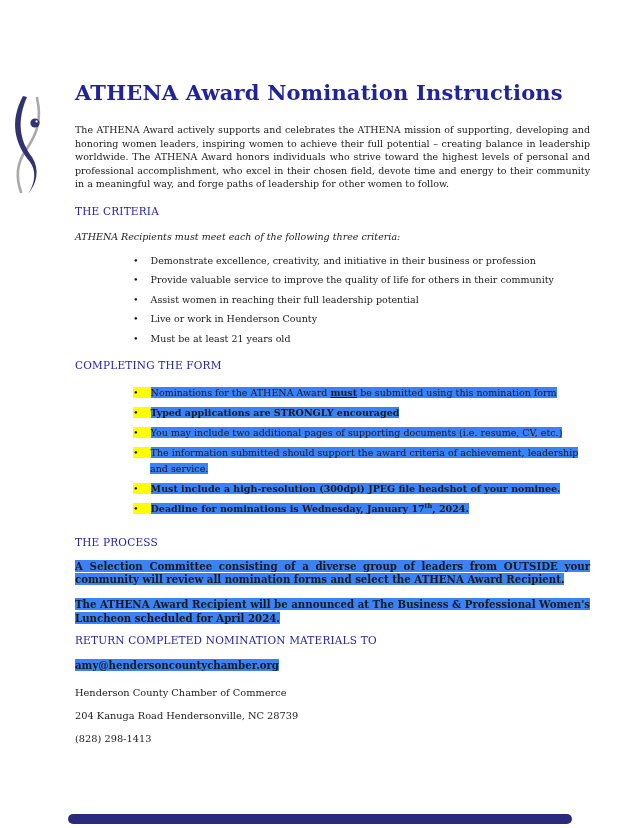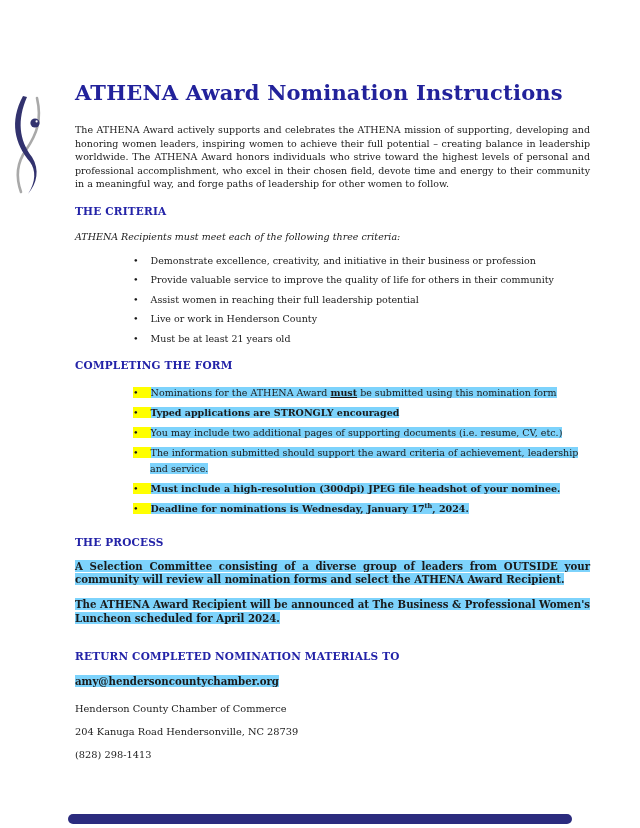--- a/index.html
+++ b/index.html
@@ -17,37 +17,37 @@
     margin:16px 0 17px 0;
     font-size:21px;line-height:26px;font-weight:bold;
     color:#22229B;letter-spacing:.2px;
   }
   p.intro{
     margin:0 0 14px 0;
     font-size:9.5px;line-height:13.5px;text-align:justify;
   }
   .sec-heading{
     margin:14px 0 0 0;
-    font-size:10.5px;line-height:13px;font-weight:bold;
+    font-size:10.5px;line-height:13px;font-weight:normal;
     color:#2323A8;letter-spacing:.2px;
   }
   p.lead{margin:12px 0 0 0;font-size:9.5px;line-height:13px;font-style:italic;}
   ul.bullets{list-style:none;margin:11px 0 0 0;padding:0;}
   ul.bullets li{
     padding-left:75px;font-size:9.5px;line-height:13px;margin:0 0 6.5px 0;
   }
   ul.bullets li::before{content:"\2022";margin-left:-17px;padding-right:12px;}
   ul.hl-list{list-style:none;margin:13px 0 0 0;padding:0;}
   ul.hl-list li{
     padding-left:75px;font-size:9.5px;line-height:16.5px;margin:0 0 3.5px 0;
   }
   ul.hl-list li::before{
     content:"\2022";margin-left:-17px;padding-right:12px;background:#FFFF00;
   }
-  .hl{background:#7dd3fc;}
+  .hl{background:#3b82f6;}
   .b{font-weight:bold;}
   .emph{font-weight:bold;text-decoration:underline;}
   sup{font-size:6.5px;vertical-align:super;line-height:0;}
   p.process{
     margin:11px 0 0 0;
     font-size:10.2px;line-height:13.8px;font-weight:bold;text-align:justify;
   }
   p.email-line{margin:11px 0 0 0;font-size:10.2px;line-height:14px;font-weight:bold;}
   p.contact-line{margin:0;font-size:9.8px;line-height:13px;padding-top:5px;margin-top:9px;}
   p.contact-line + p.contact-line{margin-top:5px;}
@@ -97,21 +97,21 @@
       <li><span class="hl">The information submitted should support the award criteria of achievement, leadership and service.</span></li>
       <li><span class="hl b">Must include a high-resolution (300dpi) JPEG file headshot of your nominee.</span></li>
       <li><span class="hl b"><span>Deadline for nominations is Wednesday, January 17</span><sup>th</sup><span>, 2024.</span></span></li>
     </ul>
 
     <div class="sec-heading" style="margin-top:18px;">THE PROCESS</div>
 
     <p class="process"><span class="hl">A Selection Committee consisting of a diverse group of leaders from OUTSIDE your community will review all nomination forms and select the ATHENA Award Recipient.</span></p>
     <p class="process"><span class="hl">The ATHENA Award Recipient will be announced at The Business &amp; Professional Women's Luncheon scheduled for April 2024.</span></p>
 
-    <div class="sec-heading" style="margin-top:24px;">RETURN COMPLETED NOMINATION MATERIALS TO</div>
+    <div class="sec-heading" style="margin-top:8px;">RETURN COMPLETED NOMINATION MATERIALS TO</div>
 
     <p class="email-line"><span class="hl">amy@hendersoncountychamber.org</span></p>
 
     <p class="contact-line">Henderson County Chamber of Commerce</p>
     <p class="contact-line">204 Kanuga Road Hendersonville, NC 28739</p>
     <p class="contact-line">(828) 298-1413</p>
 
   </div>
 
   <div class="footer-bar"></div>

